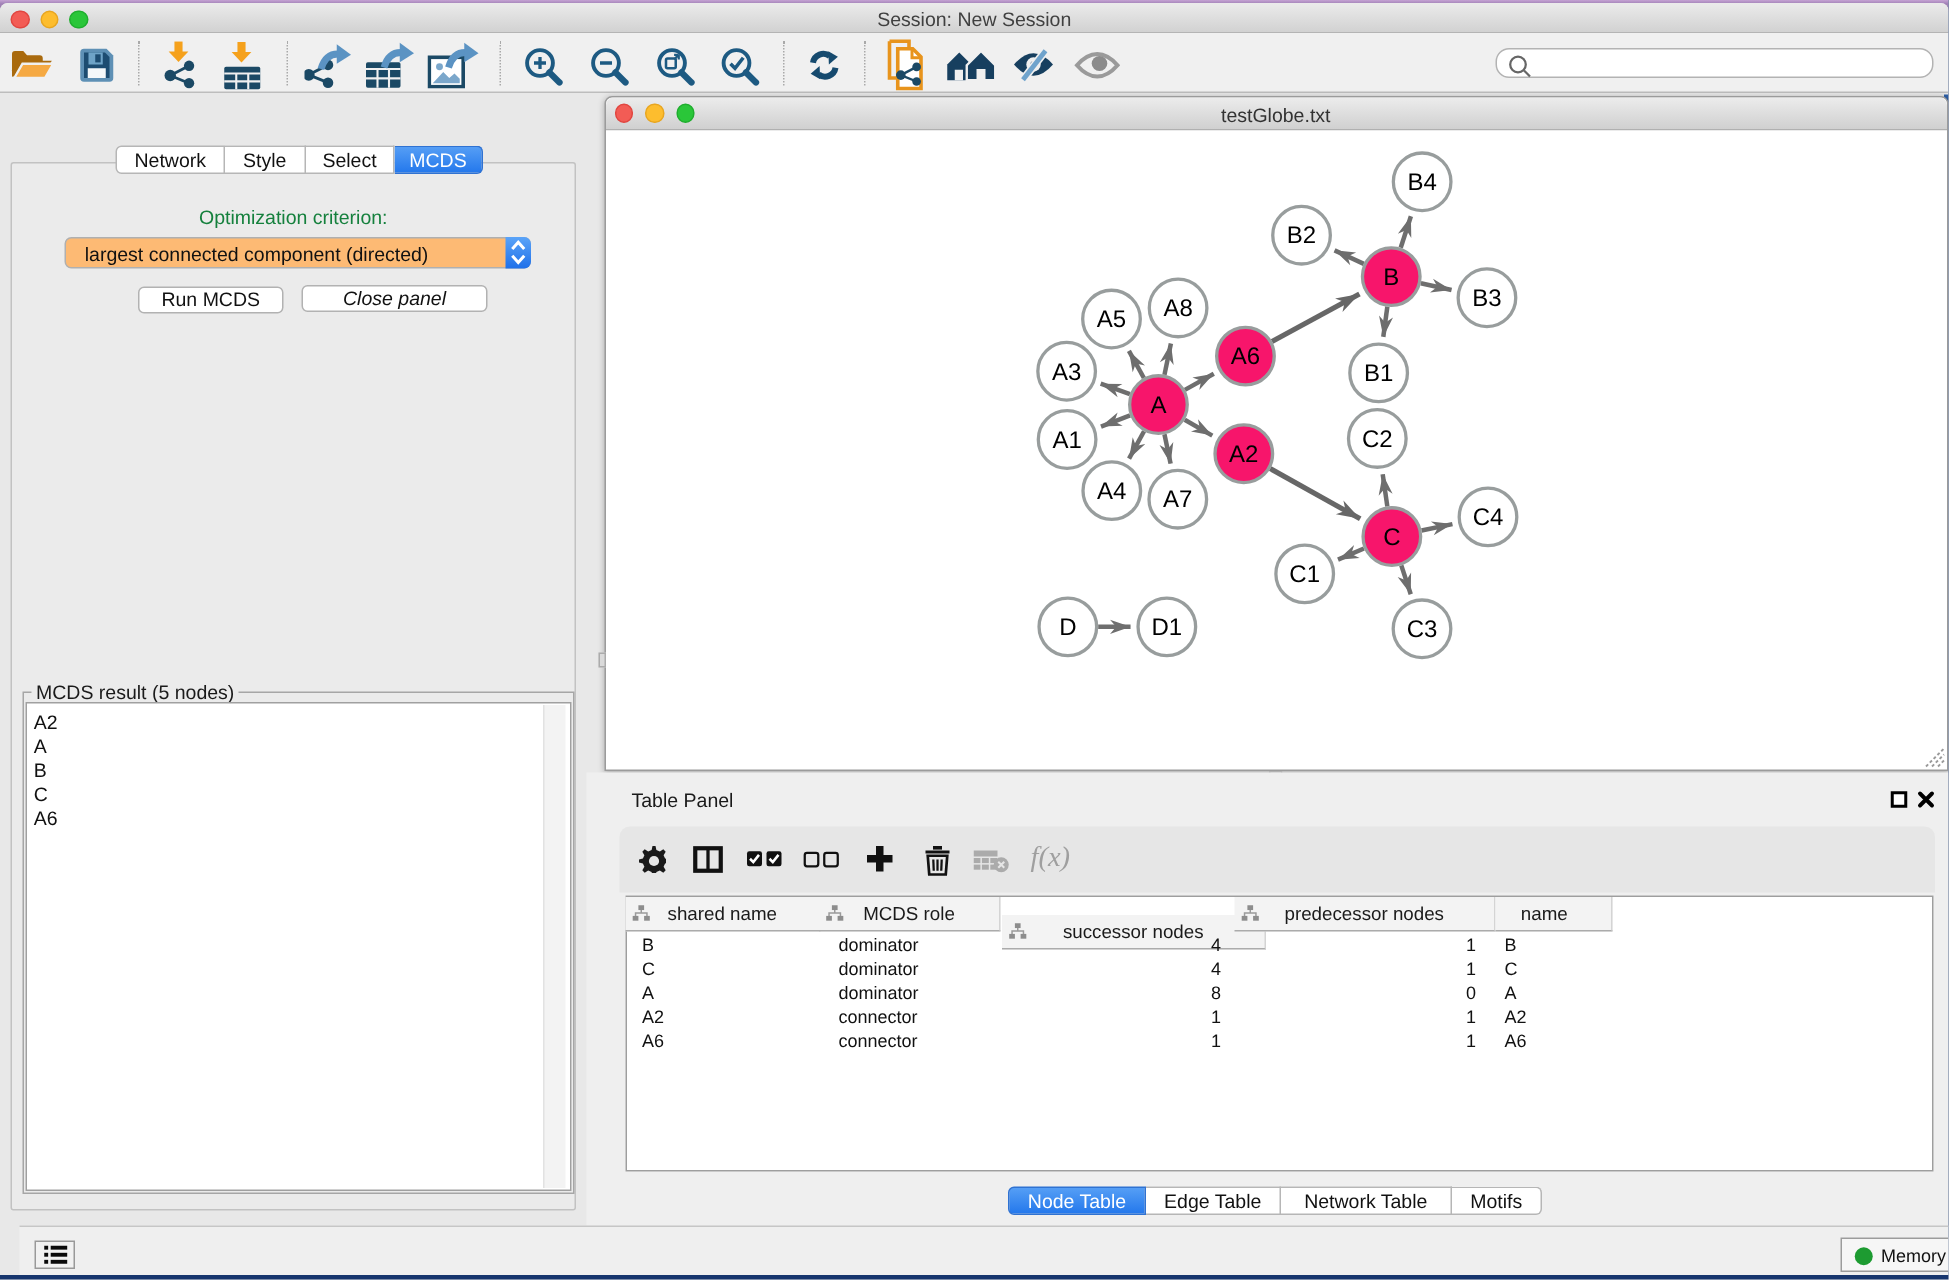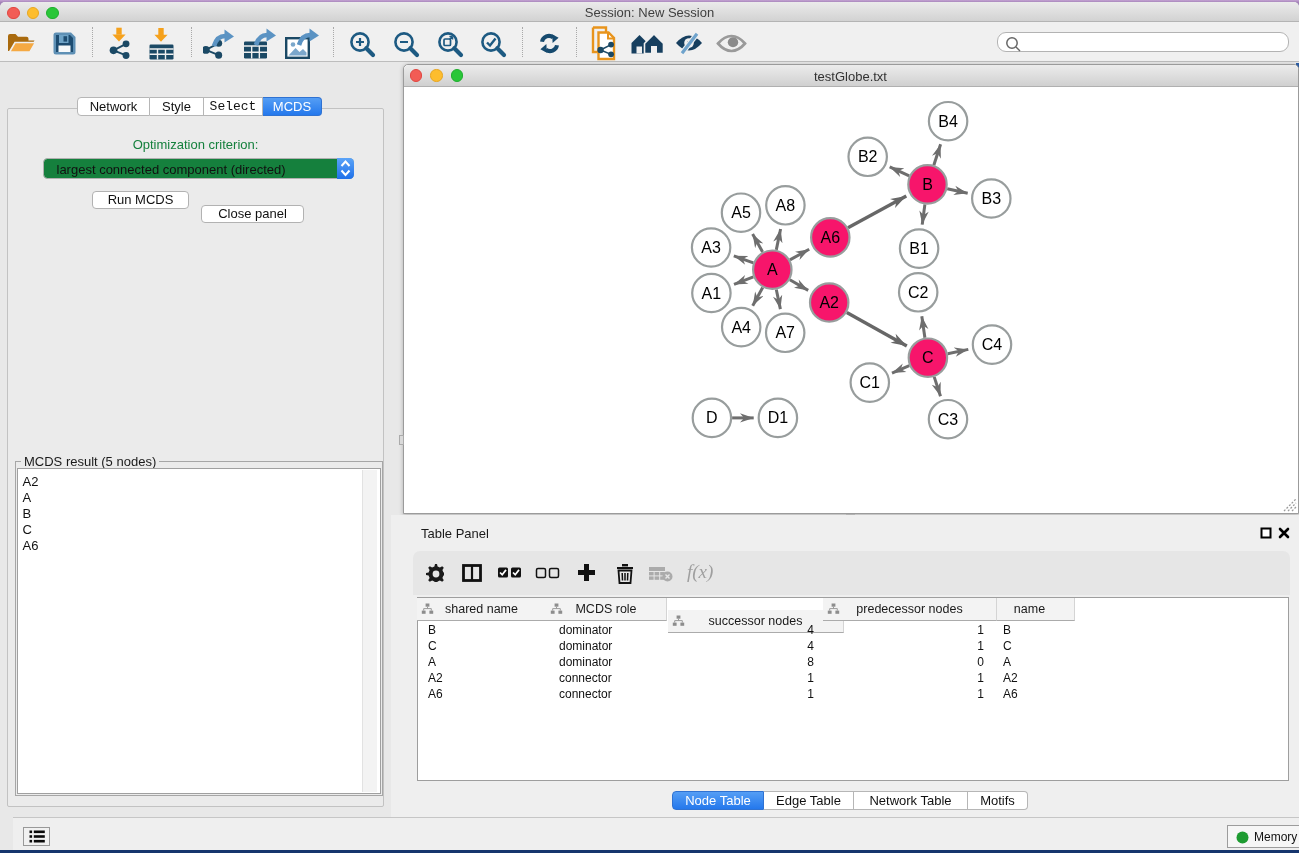--- a/index.html
+++ b/index.html
@@ -25,21 +25,21 @@
 .tabseg { position:absolute; display:flex; font-size:13px; }
 .tabseg .tab { background:#fff; border:1px solid #b6b6b6; border-left:none;
   color:#111; text-align:center; line-height:17.5px; height:19px; }
 .tabseg .tab:first-child { border-left:1px solid #b6b6b6; border-radius:4px 0 0 4px; }
 .tabseg .tab:last-child { border-radius:0 4px 4px 0; }
 .tabseg .tab.sel { background:linear-gradient(#559ef5,#2478ec); border-color:#2f72d2;
   color:#fff; }
 #optlabel { position:absolute; left:0; top:134.5px; width:391px; text-align:center;
   font-size:13px; color:#15803d; }
 #dropdown { position:absolute; left:42.5px; top:156px; width:311.5px; height:20.5px;
-  background:#15803d; border:1px solid #b0b0b0; border-radius:4.5px; }
+  background:#fdba74; border:1px solid #b0b0b0; border-radius:4.5px; }
 #dropdown .txt { position:absolute; left:13px; top:3px; font-size:13px; color:#111; }
 #dropdown .step { position:absolute; right:-1px; top:-1px; width:17px; height:20.5px;
   background:linear-gradient(#5ba4f8,#1f70e9); border-radius:0 4.5px 4.5px 0; }
 .btn { position:absolute; height:18px; background:#fff; border:1px solid #b2b2b2;
   border-radius:4px; font-size:13px; color:#111; text-align:center; line-height:16px; }
 #groupbox { position:absolute; left:14.5px; top:459px; width:368px; height:335px;
   border:1px solid #a6a6a6; }
 #grouplabel { position:absolute; left:21px; top:452px; background:#ebebeb;
   padding:0 3px; font-size:13px; color:#1a1a1a; }
 #mcdslist { position:absolute; left:16.5px; top:466px; width:364px; height:325.5px;
@@ -216,35 +216,35 @@
           <circle cx="7" cy="7" r="5.2" fill="none" stroke="#666" stroke-width="1.5"></circle>
           <line x1="11" y1="11" x2="15" y2="15" stroke="#666" stroke-width="1.5"></line>
         </svg>
   </div>
  </div>
 
  <div id="cpanel"></div>
  <div class="tabseg" style="left:77px;top:94.5px;">
   <div class="tab" style="width:73px;">Network</div>
   <div class="tab" style="width:54px;">Style</div>
-  <div class="tab" style="width:59px;font-family:Liberation Mono, monospace;">Select</div>
+  <div class="tab" style="width:59px;">Select</div>
   <div class="tab sel" style="width:59px;">MCDS</div>
  </div>
  <div id="optlabel">Optimization criterion:</div>
  <div id="dropdown">
   <div class="txt">largest connected component (directed)</div>
   <div class="step">
         <svg width="17" height="20" viewBox="0 0 17 20" style="position:absolute;left:0;top:0;">
           <path d="M4.5 8 L8.5 3.5 L12.5 8" fill="none" stroke="#fff" stroke-width="2"></path>
           <path d="M4.5 12.5 L8.5 17 L12.5 12.5" fill="none" stroke="#fff" stroke-width="2"></path>
         </svg>
       </div>
  </div>
  <div class="btn" style="left:92px;top:189px;width:97px;">Run MCDS</div>
- <div class="btn" style="left:201px;top:203px;width:103px;">Close panel</div>
+ <div class="btn" style="left:201px;top:188px;width:124px;font-style:italic;">Close panel</div>
  <div id="groupbox"></div>
  <div id="grouplabel">MCDS result (5 nodes)</div>
  <div id="mcdslist">
   <div class="sb"></div>
   <div class="it" style="top:5px;">A2</div>
   <div class="it" style="top:21px;">A</div>
   <div class="it" style="top:37px;">B</div>
   <div class="it" style="top:53px;">C</div>
   <div class="it" style="top:69px;">A6</div>
  </div>

